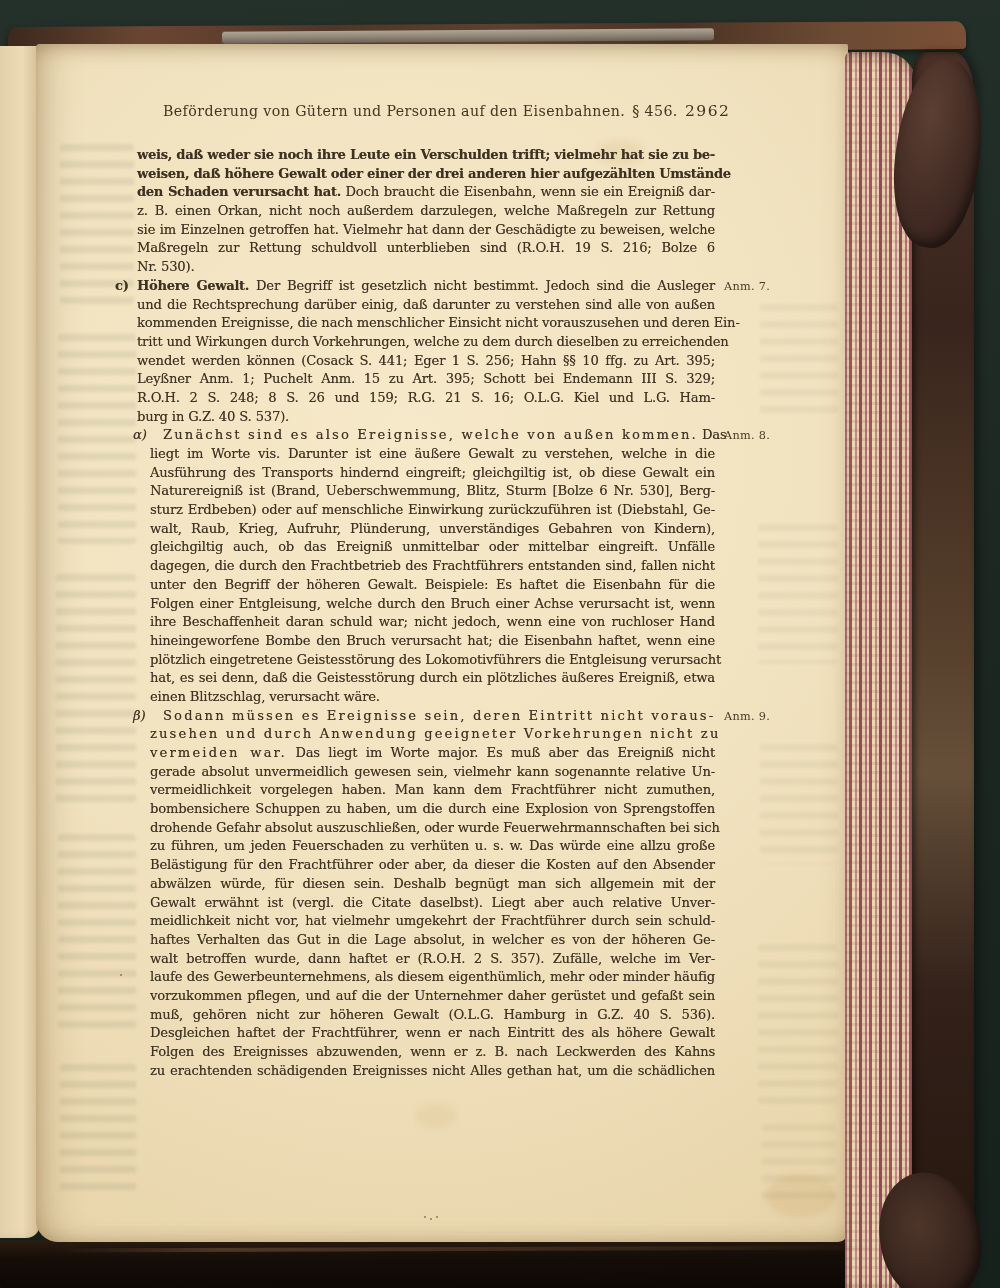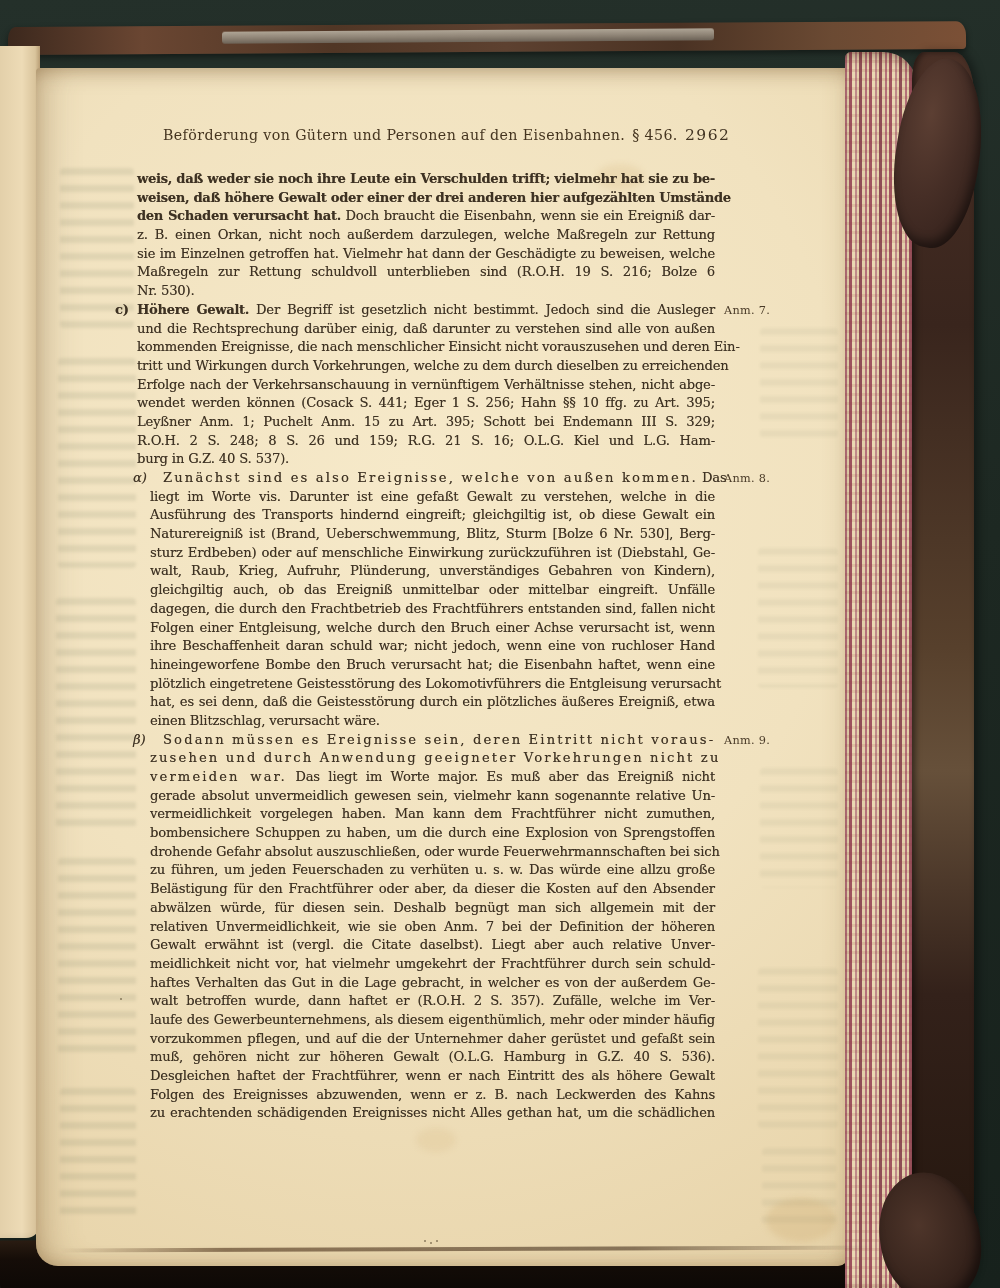--- a/index.html
+++ b/index.html
@@ -32,21 +32,20 @@
   .page{
     position:absolute;left:36px;top:44px;width:812px;height:1198px;z-index:2;
     background:
       radial-gradient(ellipse 120% 90% at 46% 34%, #f6e9c9 0%, #f1e2bf 45%, #e9d6ad 78%, #ddc699 100%);
     border-radius:4px 2px 10px 22px;
     box-shadow:
       inset 26px 0 38px -22px rgba(125,92,48,.45),
       inset -14px 0 26px -16px rgba(130,95,50,.35),
       inset 0 14px 22px -14px rgba(120,85,45,.5),
       inset 0 -12px 20px -14px rgba(120,85,45,.35);
-    margin-top: 24px;
   }
   
   .bleed{
     position:absolute;border-radius:4px;
     background:repeating-linear-gradient(180deg, rgba(108,114,86,.26) 0 7px, rgba(108,114,86,0) 7px 17px);
     filter:blur(1.6px);opacity:.5;
   }
   .bleed.right{opacity:.3;}
   .stain{position:absolute;border-radius:50%;filter:blur(3px);}
   .speck{position:absolute;border-radius:50%;background:rgba(86,72,48,.65);}
@@ -162,57 +161,56 @@
             <div class="line"><span>z. B. einen Orkan, nicht noch außerdem darzulegen, welche Maßregeln zur Rettung</span></div>
             <div class="line"><span>sie im Einzelnen getroffen hat. Vielmehr hat dann der Geschädigte zu beweisen, welche</span></div>
             <div class="line"><span>Maßregeln zur Rettung schuldvoll unterblieben sind (R.O.H. 19 S. 216; Bolze 6</span></div>
             <div class="line last"><span>Nr. 530).</span></div>
           </div>
           <div class="para">
             <div class="line first"><span class="plabel boldlab">c)</span><span class="bold">Höhere Gewalt.</span><span> Der Begriff ist gesetzlich nicht bestimmt. Jedoch sind die Ausleger</span><span class="mnote">Anm. 7.</span></div>
             <div class="line"><span>und die Rechtsprechung darüber einig, daß darunter zu verstehen sind alle von außen</span></div>
             <div class="line"><span>kommenden Ereignisse, die nach menschlicher Einsicht nicht vorauszusehen und deren Ein-</span></div>
             <div class="line"><span>tritt und Wirkungen durch Vorkehrungen, welche zu dem durch dieselben zu erreichenden</span></div>
-            <div class="line"><span>Erfolge nach der Verkehrsanschauung in vernünftigem Verhältnisse stehen, nicht abge-</span></div>
             <div class="line"><span>wendet werden können (Cosack S. 441; Eger 1 S. 256; Hahn §§ 10 ffg. zu Art. 395;</span></div>
             <div class="line"><span>Leyßner Anm. 1; Puchelt Anm. 15 zu Art. 395; Schott bei Endemann III S. 329;</span></div>
             <div class="line"><span>R.O.H. 2 S. 248; 8 S. 26 und 159; R.G. 21 S. 16; O.L.G. Kiel und L.G. Ham-</span></div>
             <div class="line last"><span>burg in G.Z. 40 S. 537).</span></div>
           </div>
           <div class="para indent">
             <div class="line first"><span class="plabel greek">α)</span><span class="sperr">Zunächst sind es also Ereignisse, welche von außen kommen.</span><span> Das</span><span class="mnote">Anm. 8.</span></div>
-            <div class="line"><span>liegt im Worte vis. Darunter ist eine gefaßt Gewalt zu verstehen, welche in die</span></div>
+            <div class="line"><span>liegt im Worte vis. Darunter ist eine äußere Gewalt zu verstehen, welche in die</span></div>
             <div class="line"><span>Ausführung des Transports hindernd eingreift; gleichgiltig ist, ob diese Gewalt ein</span></div>
             <div class="line"><span>Naturereigniß ist (Brand, Ueberschwemmung, Blitz, Sturm [Bolze 6 Nr. 530], Berg-</span></div>
             <div class="line"><span>sturz Erdbeben) oder auf menschliche Einwirkung zurückzuführen ist (Diebstahl, Ge-</span></div>
             <div class="line"><span>walt, Raub, Krieg, Aufruhr, Plünderung, unverständiges Gebahren von Kindern),</span></div>
             <div class="line"><span>gleichgiltig auch, ob das Ereigniß unmittelbar oder mittelbar eingreift. Unfälle</span></div>
             <div class="line"><span>dagegen, die durch den Frachtbetrieb des Frachtführers entstanden sind, fallen nicht</span></div>
+            <div class="line"><span>unter den Begriff der höheren Gewalt. Beispiele: Es haftet die Eisenbahn für die</span></div>
             <div class="line"><span>Folgen einer Entgleisung, welche durch den Bruch einer Achse verursacht ist, wenn</span></div>
             <div class="line"><span>ihre Beschaffenheit daran schuld war; nicht jedoch, wenn eine von ruchloser Hand</span></div>
             <div class="line"><span>hineingeworfene Bombe den Bruch verursacht hat; die Eisenbahn haftet, wenn eine</span></div>
             <div class="line"><span>plötzlich eingetretene Geistesstörung des Lokomotivführers die Entgleisung verursacht</span></div>
             <div class="line"><span>hat, es sei denn, daß die Geistesstörung durch ein plötzliches äußeres Ereigniß, etwa</span></div>
             <div class="line last"><span>einen Blitzschlag, verursacht wäre.</span></div>
           </div>
           <div class="para indent">
             <div class="line first"><span class="plabel greek">β)</span><span class="sperr">Sodann müssen es Ereignisse sein, deren Eintritt nicht voraus-</span><span class="mnote">Anm. 9.</span></div>
             <div class="line"><span class="sperr">zusehen und durch Anwendung geeigneter Vorkehrungen nicht zu</span></div>
             <div class="line"><span class="sperr">vermeiden war.</span><span> Das liegt im Worte major. Es muß aber das Ereigniß nicht</span></div>
             <div class="line"><span>gerade absolut unvermeidlich gewesen sein, vielmehr kann sogenannte relative Un-</span></div>
             <div class="line"><span>vermeidlichkeit vorgelegen haben. Man kann dem Frachtführer nicht zumuthen,</span></div>
             <div class="line"><span>bombensichere Schuppen zu haben, um die durch eine Explosion von Sprengstoffen</span></div>
             <div class="line"><span>drohende Gefahr absolut auszuschließen, oder wurde Feuerwehrmannschaften bei sich</span></div>
             <div class="line"><span>zu führen, um jeden Feuerschaden zu verhüten u. s. w. Das würde eine allzu große</span></div>
             <div class="line"><span>Belästigung für den Frachtführer oder aber, da dieser die Kosten auf den Absender</span></div>
             <div class="line"><span>abwälzen würde, für diesen sein. Deshalb begnügt man sich allgemein mit der</span></div>
-            <div class="line"><span>relativen Unvermeidlichkeit, wie sie oben Anm. 7 bei der Definition der höheren</span></div>
             <div class="line"><span>Gewalt erwähnt ist (vergl. die Citate daselbst). Liegt aber auch relative Unver-</span></div>
             <div class="line"><span>meidlichkeit nicht vor, hat vielmehr umgekehrt der Frachtführer durch sein schuld-</span></div>
-            <div class="line"><span>haftes Verhalten das Gut in die Lage gebracht, in welcher es von der außerdem Ge-</span></div>
+            <div class="line"><span>haftes Verhalten das Gut in die Lage absolut, in welcher es von der höheren Ge-</span></div>
             <div class="line"><span>walt betroffen wurde, dann haftet er (R.O.H. 2 S. 357). Zufälle, welche im Ver-</span></div>
             <div class="line"><span>laufe des Gewerbeunternehmens, als diesem eigenthümlich, mehr oder minder häufig</span></div>
             <div class="line"><span>vorzukommen pflegen, und auf die der Unternehmer daher gerüstet und gefaßt sein</span></div>
             <div class="line"><span>muß, gehören nicht zur höheren Gewalt (O.L.G. Hamburg in G.Z. 40 S. 536).</span></div>
             <div class="line"><span>Desgleichen haftet der Frachtführer, wenn er nach Eintritt des als höhere Gewalt</span></div>
             <div class="line"><span>Folgen des Ereignisses abzuwenden, wenn er z. B. nach Leckwerden des Kahns</span></div>
             <div class="line"><span>zu erachtenden schädigenden Ereignisses nicht Alles gethan hat, um die schädlichen</span></div>
           </div>
         </div>
     </div>

